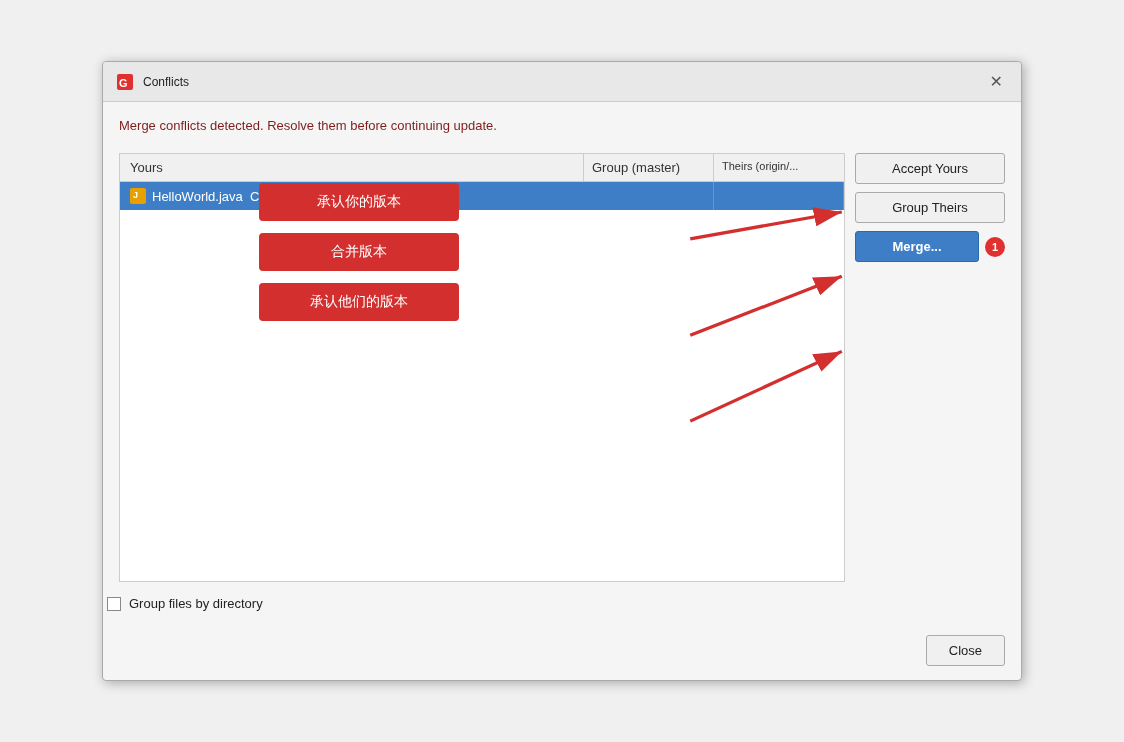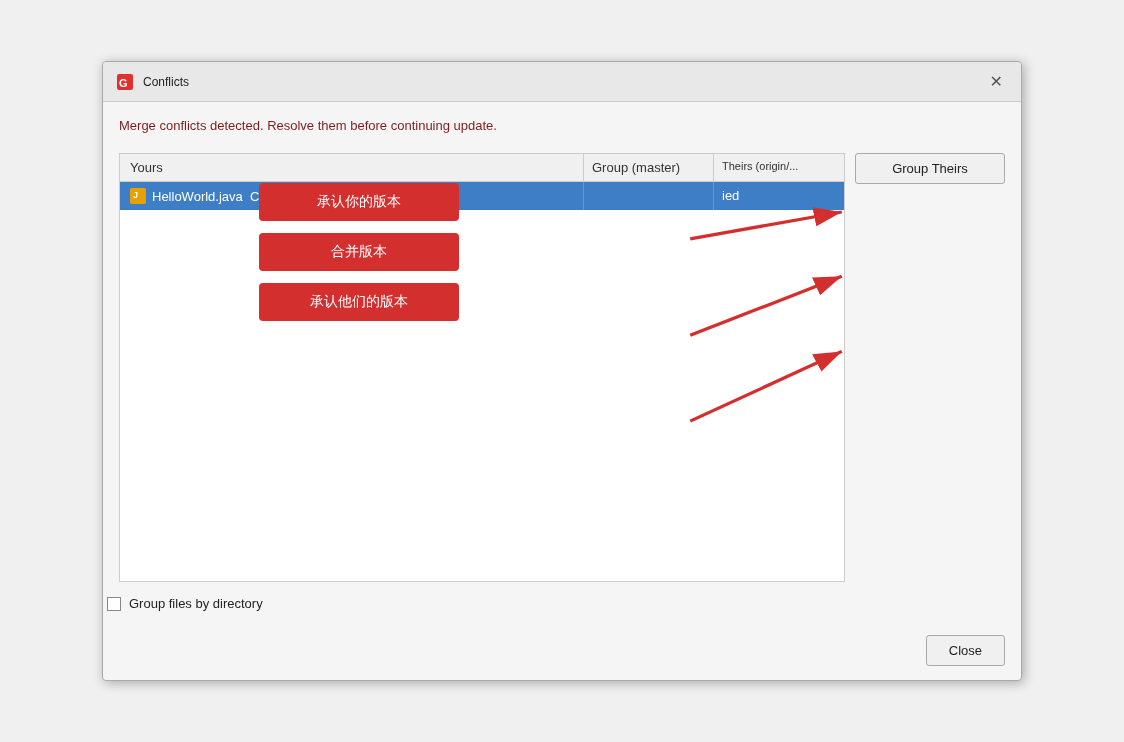--- a/index.html
+++ b/index.html
@@ -308,26 +308,30 @@
           <div class="th-name">Yours</div>
           <div class="th-yours">Group (master)</div>
           <div class="th-theirs">Theirs (origin/...</div>
         </div>
         <div class="table-row-selected">
           <div class="td-name">
             <span class="file-icon"></span>
             <span>HelloWorld.java&nbsp;&nbsp;C:\Users\wangc\IdeaProjects\test\</span>
           </div>
           <div class="td-yours"></div>
-          <div class="td-theirs">ied</div>
         </div>
       </div>
 
       <div class="buttons-col">
+        <button class="btn-accept-yours">Accept Yours</button>
         <button class="btn-accept-theirs">Group Theirs</button>
+        <div class="btn-merge-container">
+          <button class="btn-merge">Merge...</button>
+          <div class="badge">1</div>
+        </div>
       </div>
 
       <div class="tooltip-container">
         <div class="tooltip-box">承认你的版本</div>
         <div class="tooltip-box">合并版本</div>
         <div class="tooltip-box">承认他们的版本</div>
       </div>
 
       <svg class="arrows-svg" viewBox="0 0 760 400" preserveAspectRatio="none">
 

